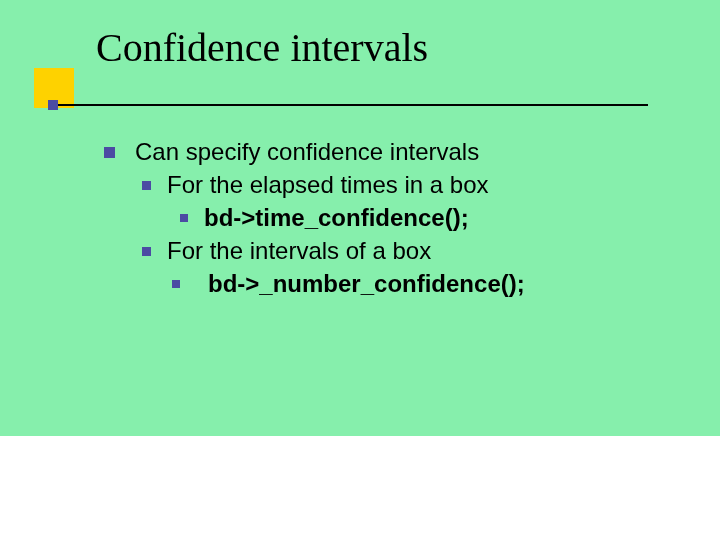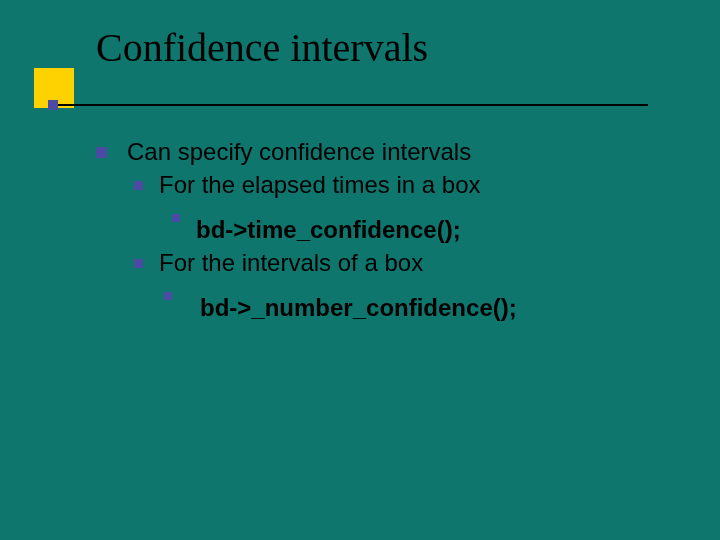--- a/index.html
+++ b/index.html
@@ -7,23 +7,23 @@
     padding: 0;
     width: 720px;
     height: 540px;
     background: #ffffff;
     font-family: Verdana, Arial, sans-serif;
     overflow: hidden;
     position: relative;
   }
   .slide {
     width: 720px;
-    height: 540px;
+    height: 436px;
     position: relative;
-    background: #0f766e;
+    background: #86efac;
   }
   .title {
     position: absolute;
     left: 96px;
     top: 24px;
     font-size: 40px;
     font-weight: 400;
     color: #000;
     font-family: "Times New Roman", Times, serif;
     letter-spacing: 0px;
@@ -50,21 +50,21 @@
     position: absolute;
     left: 52px;
     top: 104px;
     width: 596px;
     height: 2px;
     background: #000;
     z-index: 2;
   }
   .content {
     position: absolute;
-    left: 96px;
+    left: 104px;
     top: 135px;
     width: 580px;
     font-size: 24px;
     line-height: 1.38;
     color: #000;
     font-family: Verdana, Arial, sans-serif;
   }
   .row {
     display: flex;
     align-items: baseline;
@@ -74,21 +74,21 @@
     background: #4b4ba3;
     flex-shrink: 0;
   }
   .sq-l0 { width: 11px; height: 11px; margin-right: 20px; margin-top: 12px; align-self: flex-start; }
   .l1 { margin-left: 38px; }
   .sq-l1 { width: 9px; height: 9px; margin-right: 16px; margin-top: 13px; align-self: flex-start; }
   .l2-a { margin-left: 76px; }
   .sq-l2 { width: 8px; height: 8px; margin-right: 16px; margin-top: 13px; align-self: flex-start; }
   .l2-b { margin-left: 68px; gap: 16px; }
   .sq-l2b { width: 8px; height: 8px; margin-right: 12px; margin-top: 13px; align-self: flex-start; }
-  .bold { font-weight: 700; margin-top: 12px; }
+  .bold { font-weight: 700; }
 </style>
 </head>
 <body>
 
 <div class="slide">
   <div class="title">Confidence intervals</div>
 
   <div class="accent-yellow"></div>
   <div class="rule"></div>
   <div class="accent-purple"></div>

